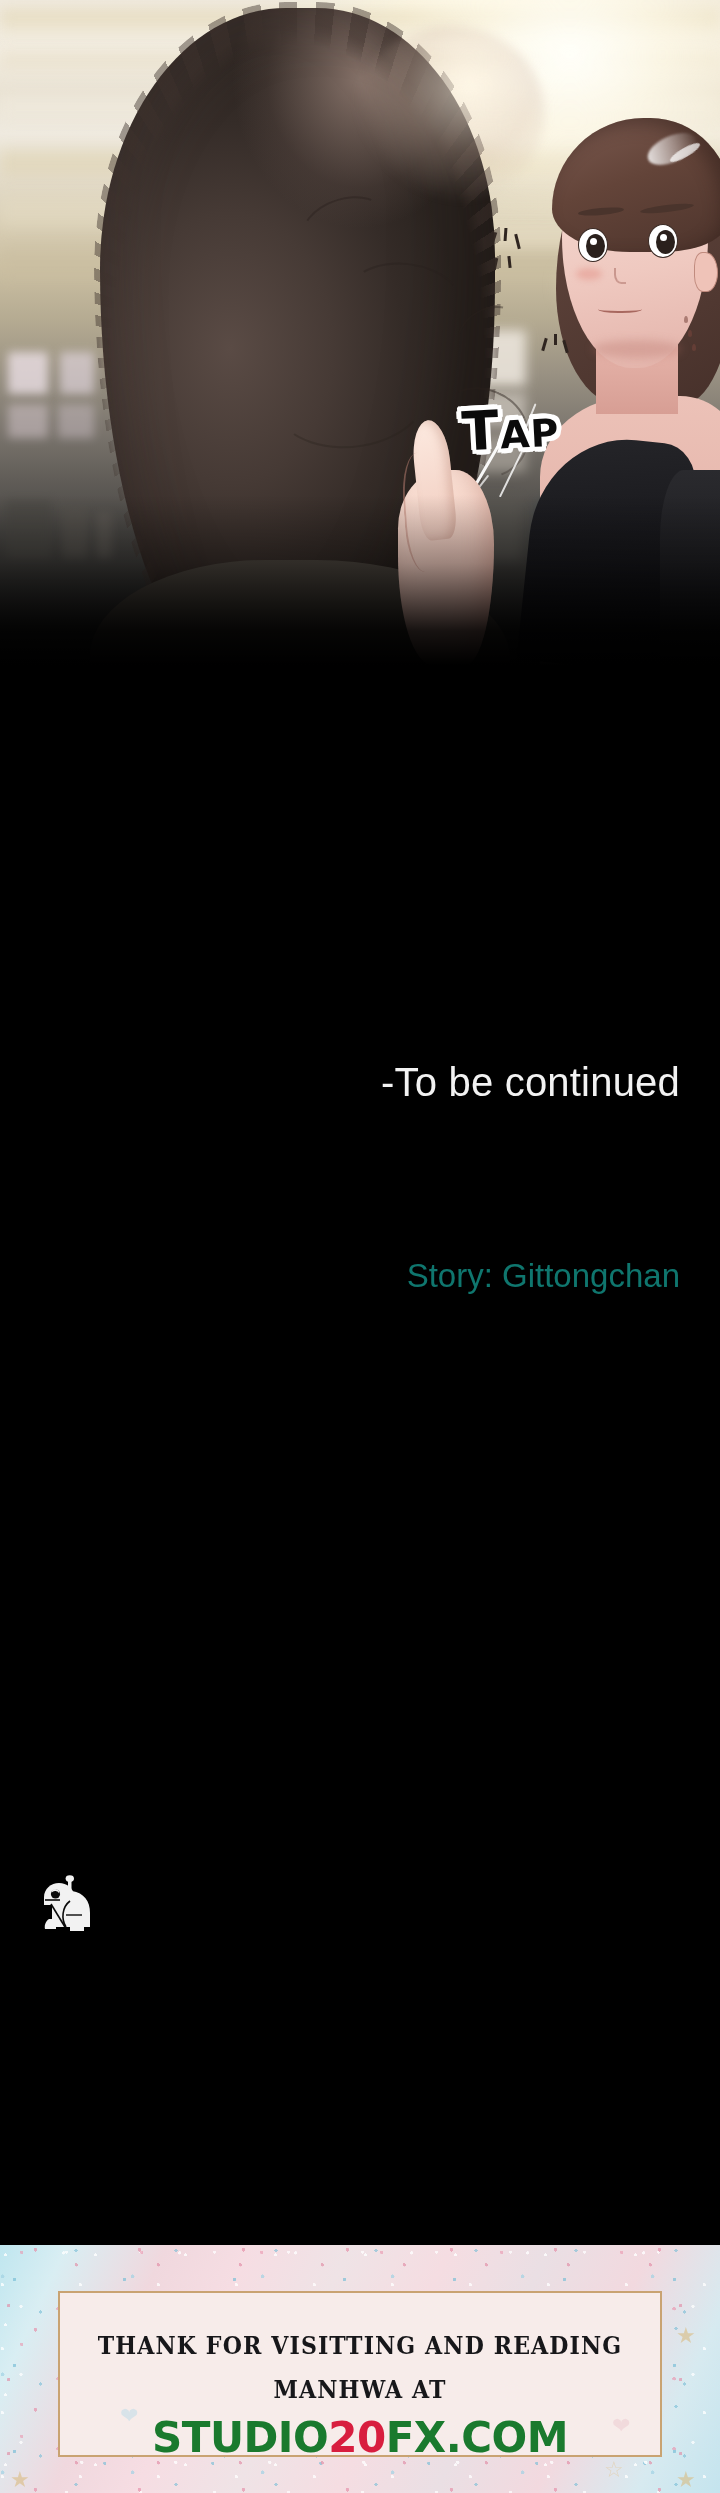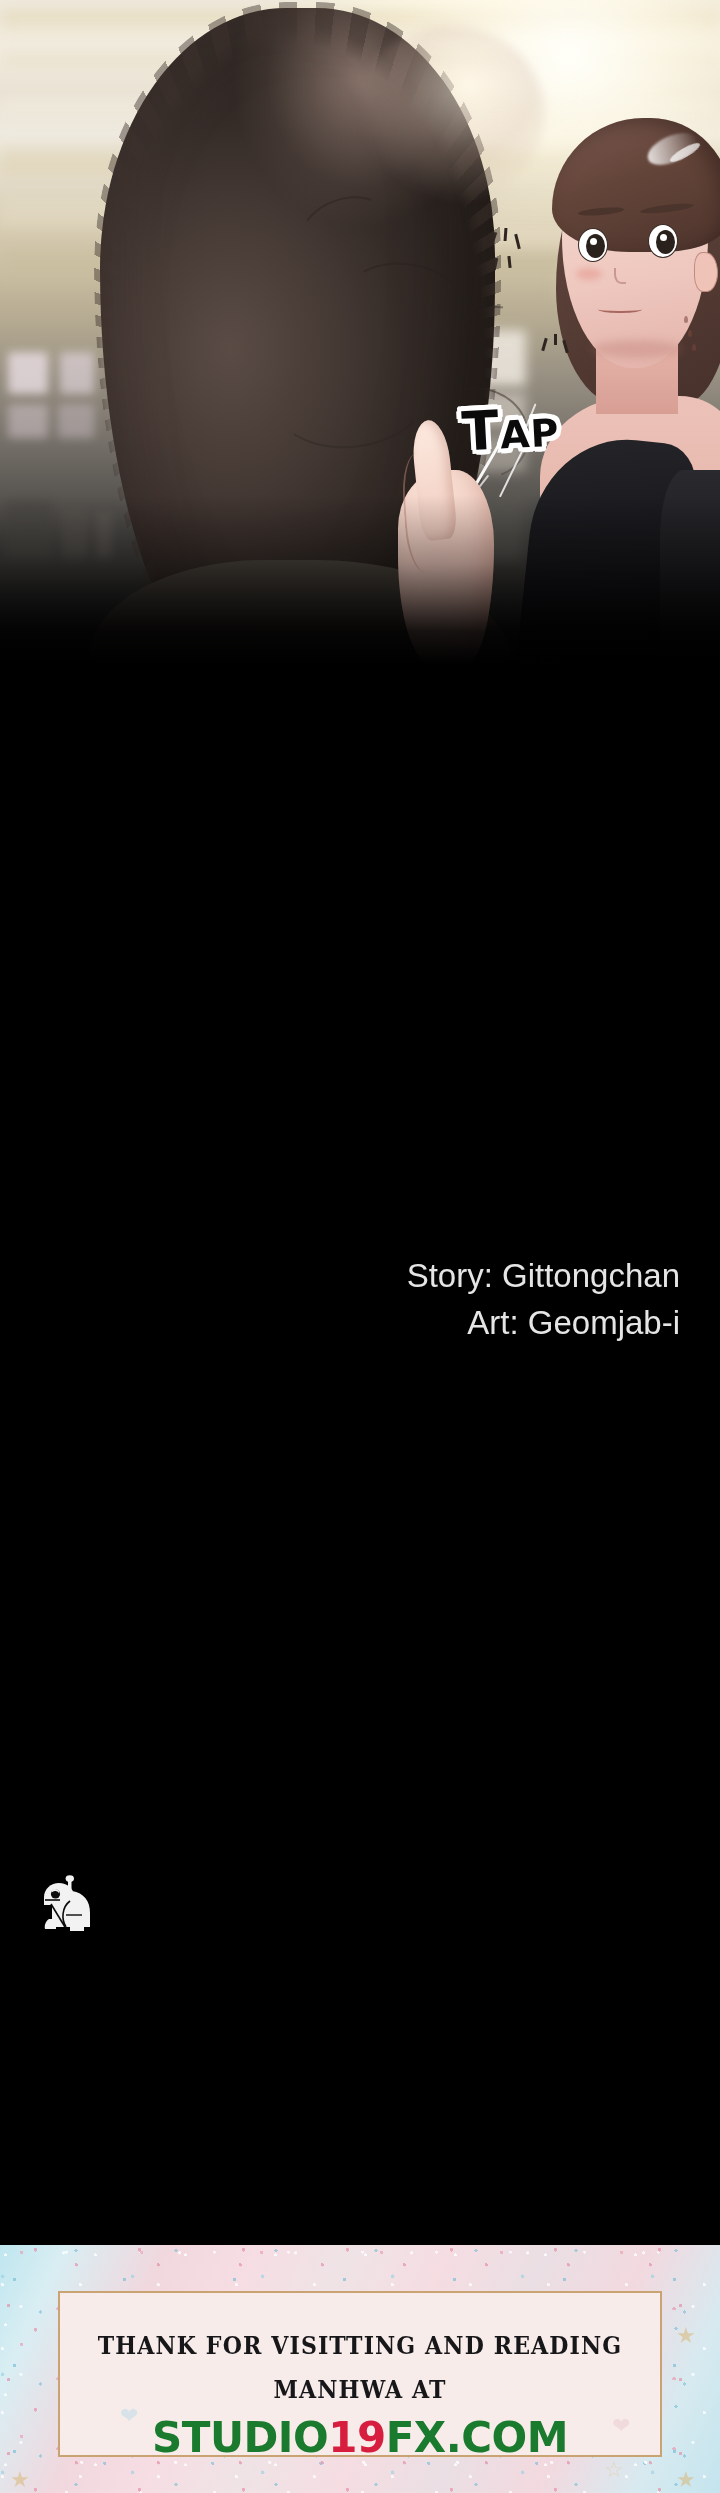--- a/index.html
+++ b/index.html
@@ -230,21 +230,21 @@
     background:#000;
   }
   .tbc {
     position:absolute; left:0; top:395px; width:680px;
     text-align:right;
     color:#f2f2f2; font-size:40px; font-weight:400; letter-spacing:.2px;
     font-family:"Liberation Sans", sans-serif;
   }
   .credits {
     position:absolute; left:0; top:588px; width:680px;
-    text-align:right; color:#e5e5e5;
+    text-align:right; color:#0f766e;
     font-size:33px; line-height:1.42; font-weight:400;
     font-family:"Liberation Sans", sans-serif;
   }
   .credits div { white-space:nowrap; }
 
   
   .studio {
     position:absolute; left:40px; top:1210px;
     display:flex; align-items:center; gap:10px;
   }
@@ -412,24 +412,24 @@
   <div class="finger"></div>
   <div class="hand-edge"></div>
 
   <div class="sfx-tap">Tap</div>
 
   <div class="panel-fade"></div>
 </div>
 
 <div class="blackzone">
 
+  <div class="tbc">-To be continued</div>
 
   <div class="credits">
     <div>Story: Gittongchan</div>
-    <div>Art: Geomjab-i</div>
   </div>
 
   <div class="studio">
     <span class="studio-mark">
       <svg viewBox="0 0 62 66" width="62" height="66" aria-hidden="true">
         <g fill="#f2f2f2">
 
           <path d="M4 22 C4 14 11 8 19 8 C27 8 33 13 34 20 L34 30 L4 30 Z"></path>
 
           <path d="M12 26 C12 18 22 14 32 16 C44 18 50 26 50 38 L50 52 L12 52 Z"></path>
@@ -463,15 +463,15 @@
   <span class="b-heart bh2">❤</span>
   <span class="b-star bs1">★</span>
   <span class="b-star bs2">☆</span>
   <span class="b-star bs3">★</span>
   <span class="b-star bs4">★</span>
 
   <div class="b-line1">THANK FOR VISITTING AND READING</div>
   <div class="b-line2">MANHWA AT</div>
 
   <div class="b-url">
-    <span class="g">STUDIO</span><span class="r">19</span><span class="g">FX.COM</span>
+    <span class="g">STUDIO</span><span class="r">20</span><span class="g">FX.COM</span>
   </div>
 </div>
 
 </body></html>

